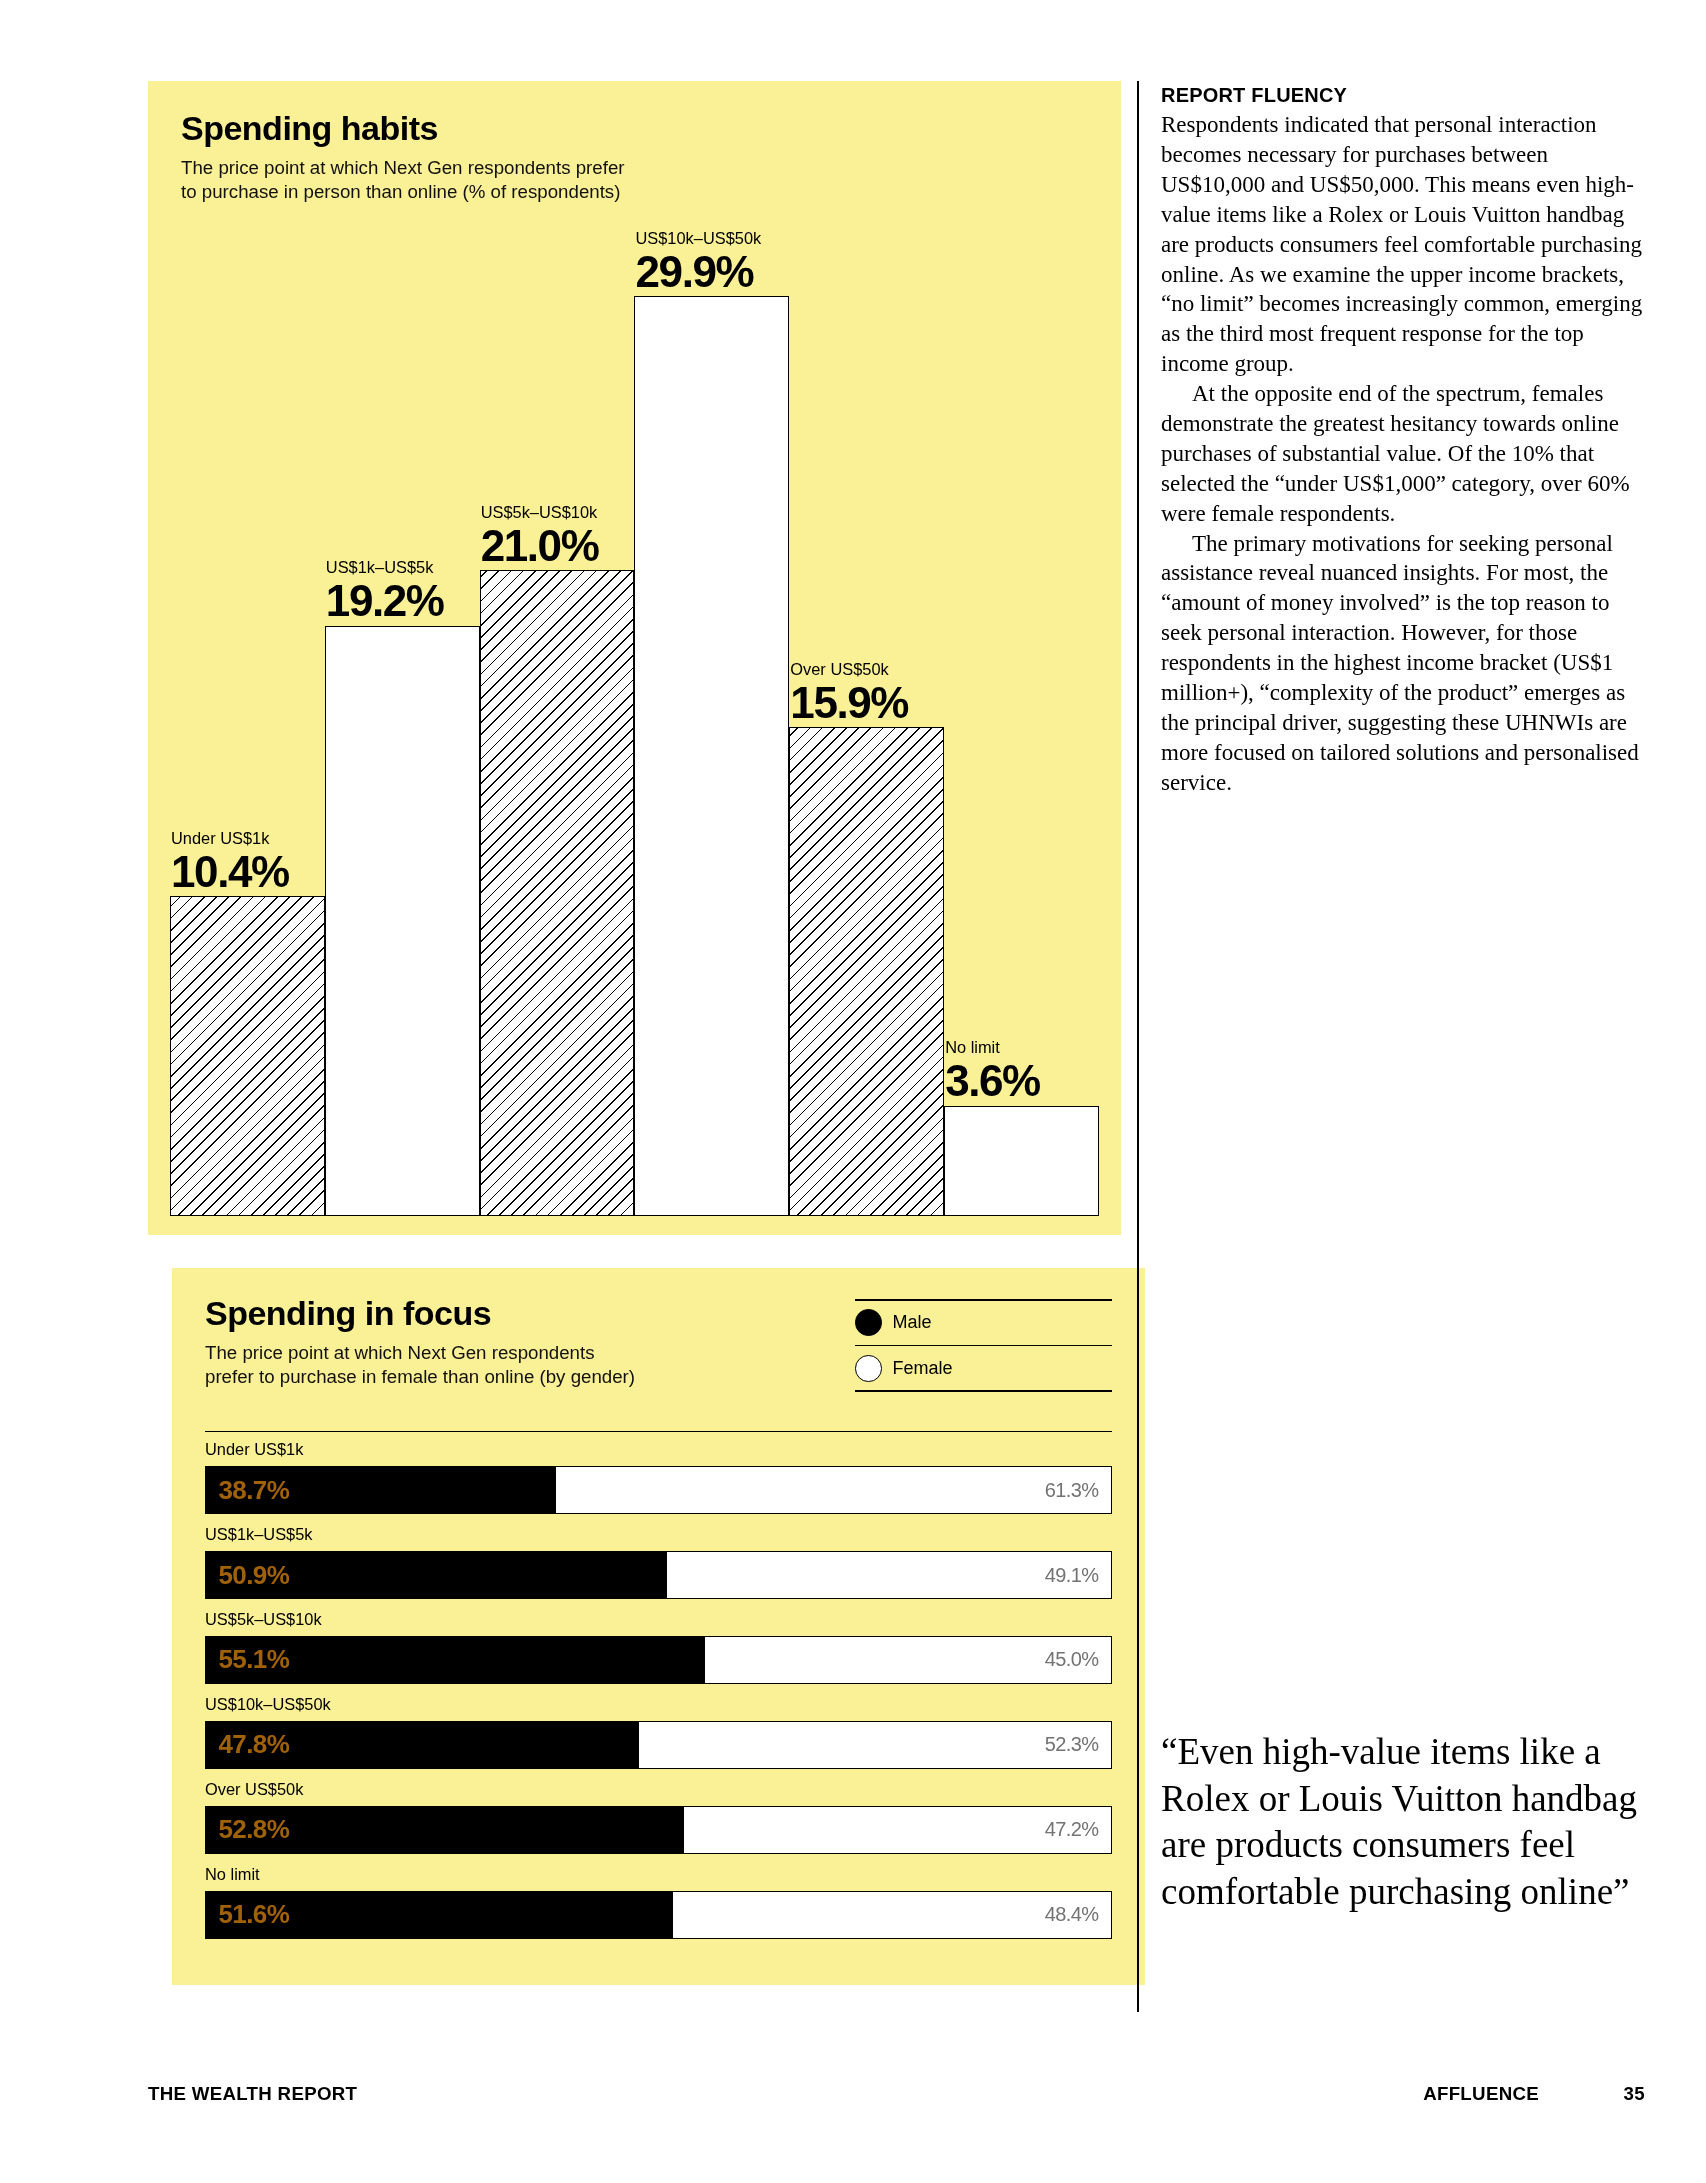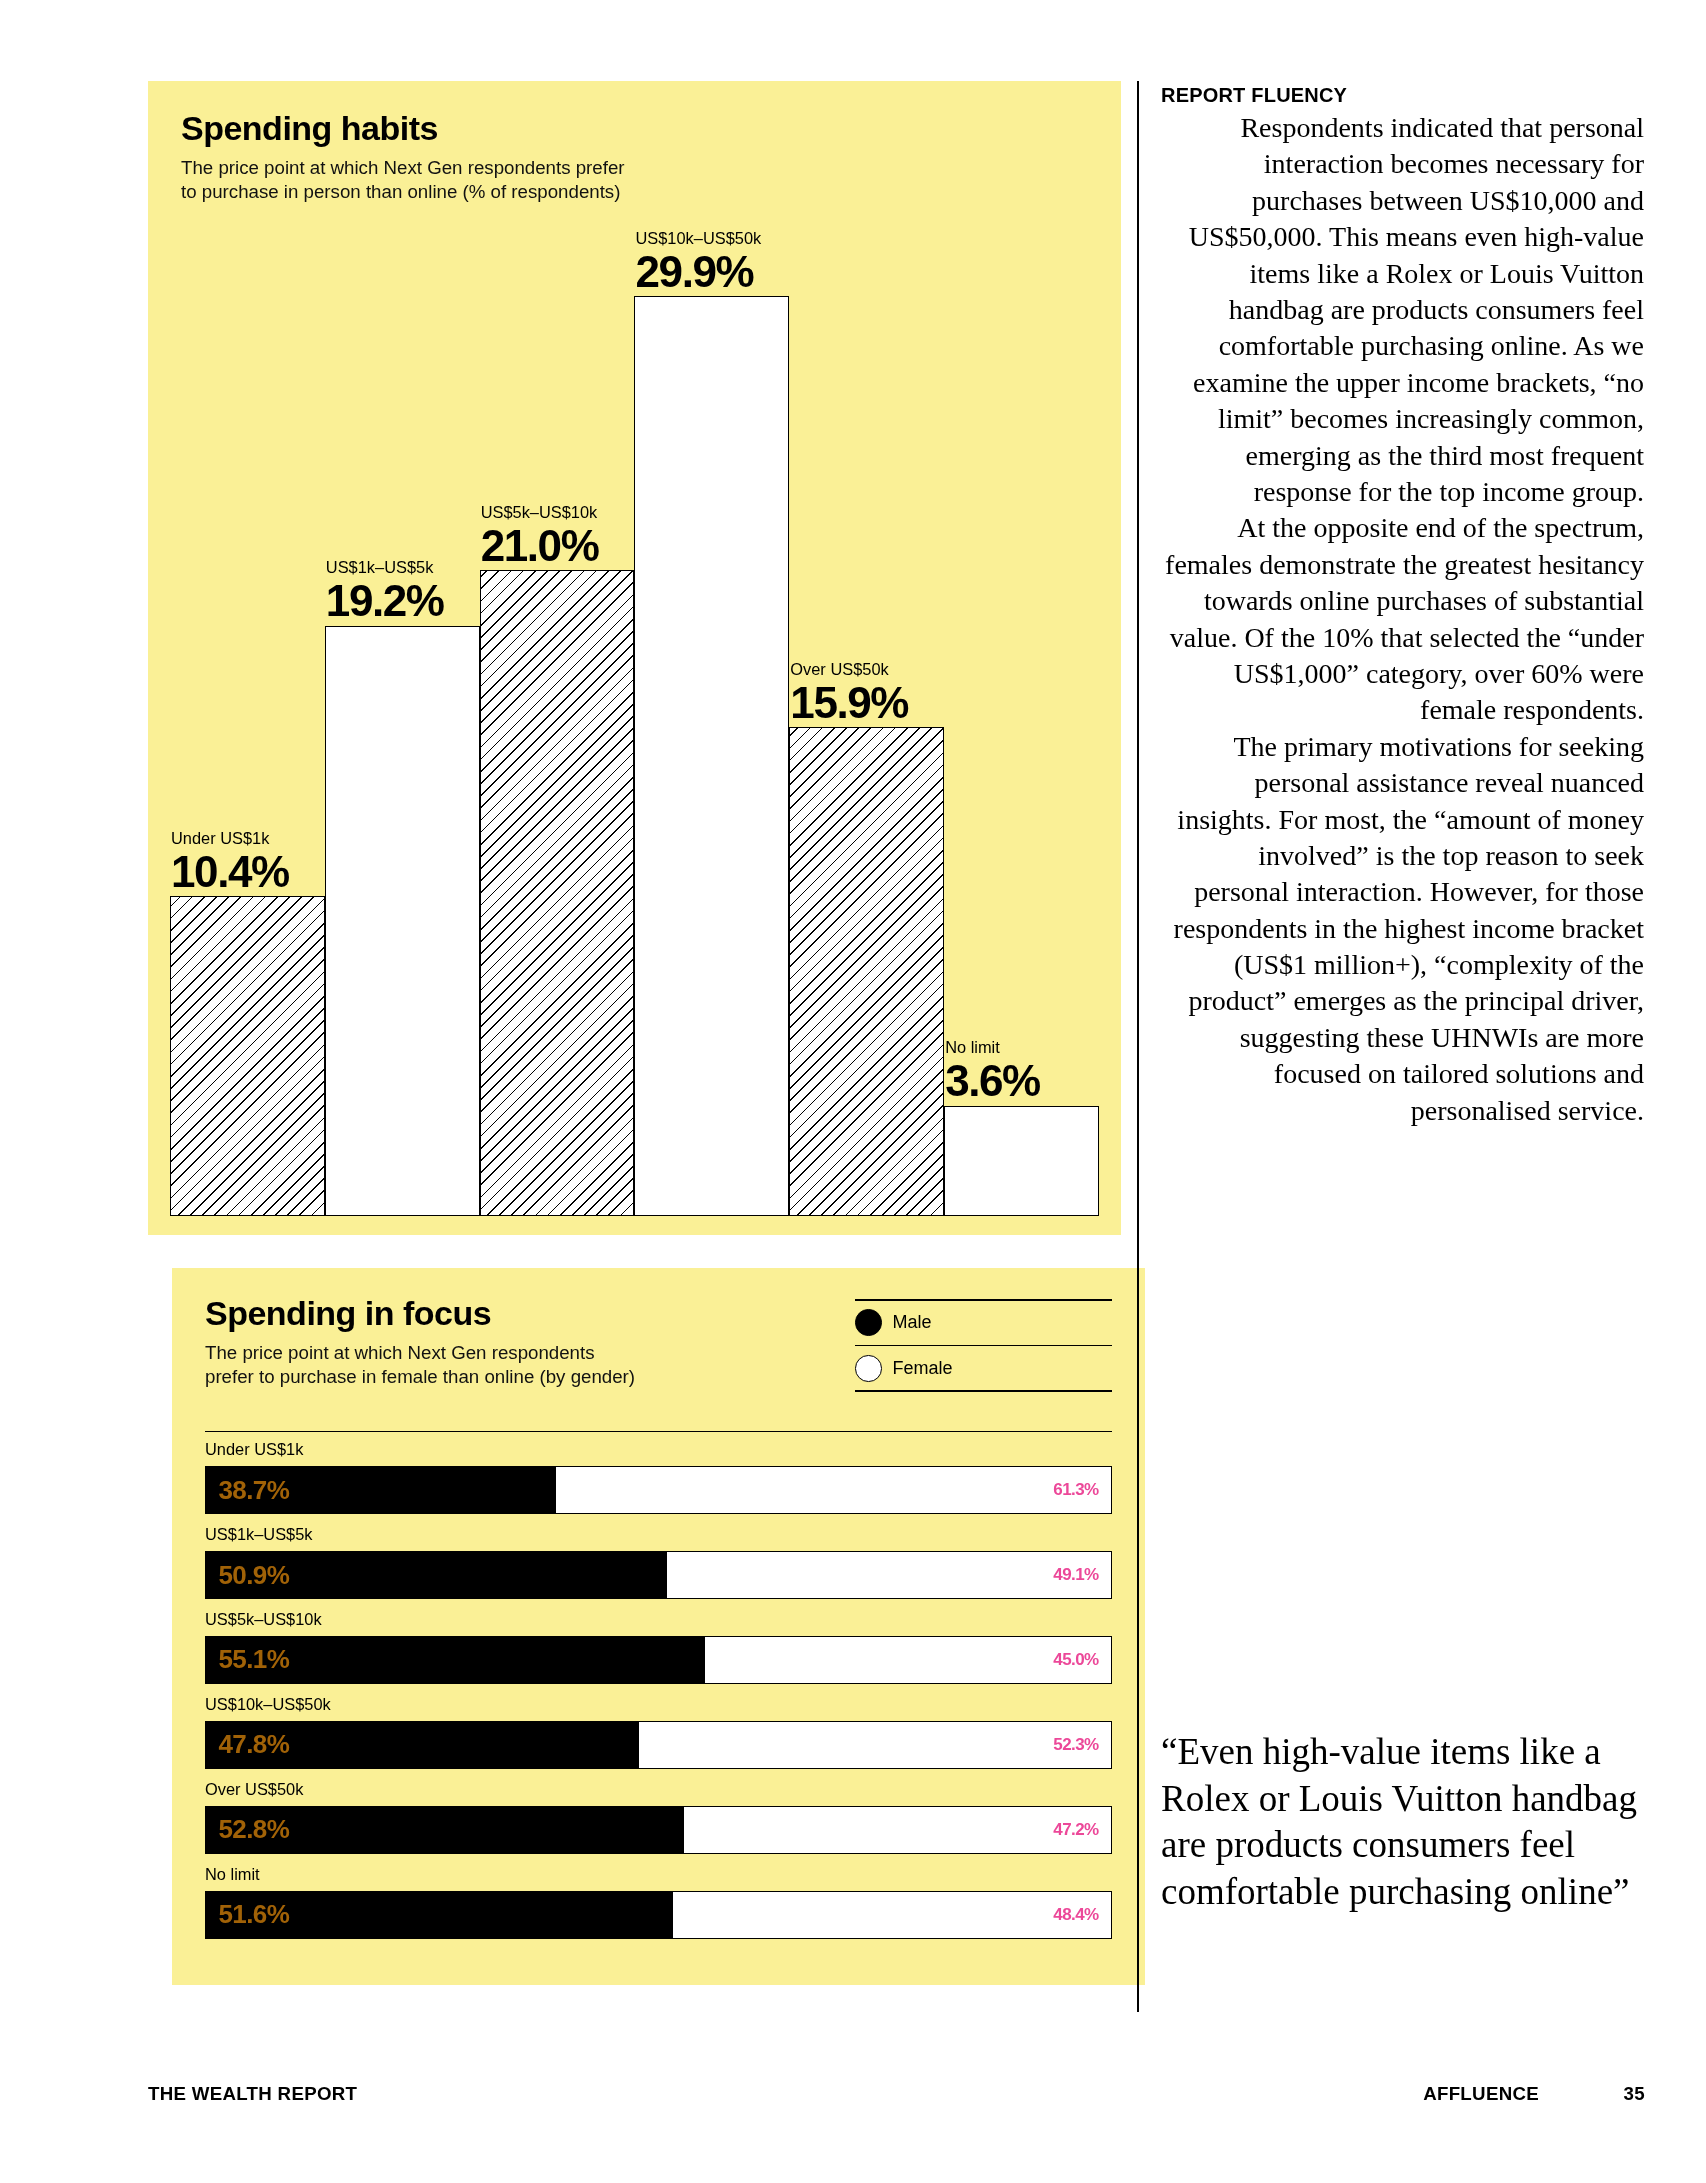--- a/index.html
+++ b/index.html
@@ -191,23 +191,23 @@
   }
   .hbar-female {
     background: #ffffff;
     flex: 1 1 auto;
     display: flex;
     align-items: center;
     justify-content: flex-end;
     padding-right: 12.5px;
   }
   .hbar-female span {
-    color: #ec4899;
-    font-size: 17px;
-    font-weight: 700;
+    color: #737373;
+    font-size: 20px;
+    font-weight: 400;
     letter-spacing: -0.6px;
     white-space: nowrap;
   }
 
   
   .v-divider {
     position: absolute;
     left: 1137px;
     top: 81px;
     width: 1.6px;
@@ -225,24 +225,24 @@
   .kicker {
     font-family: "Liberation Sans", sans-serif;
     font-size: 20px;
     font-weight: 700;
     letter-spacing: 0.2px;
     color: #000;
     margin-bottom: 3.1px;
   }
   .body-copy {
     font-family: "Liberation Serif", serif;
-    font-size: 28px;
+    font-size: 23px;
     line-height: 1.30;
     color: #000;
-    text-align: right;
+    text-align: left;
   }
   .body-copy p { margin: 0; }
   .body-copy p.indent { text-indent: 31px; }
 
   .pullquote {
     position: absolute;
     left: 1161px;
     top: 1729px;
     width: 491px;
     font-family: "Liberation Serif", serif;

